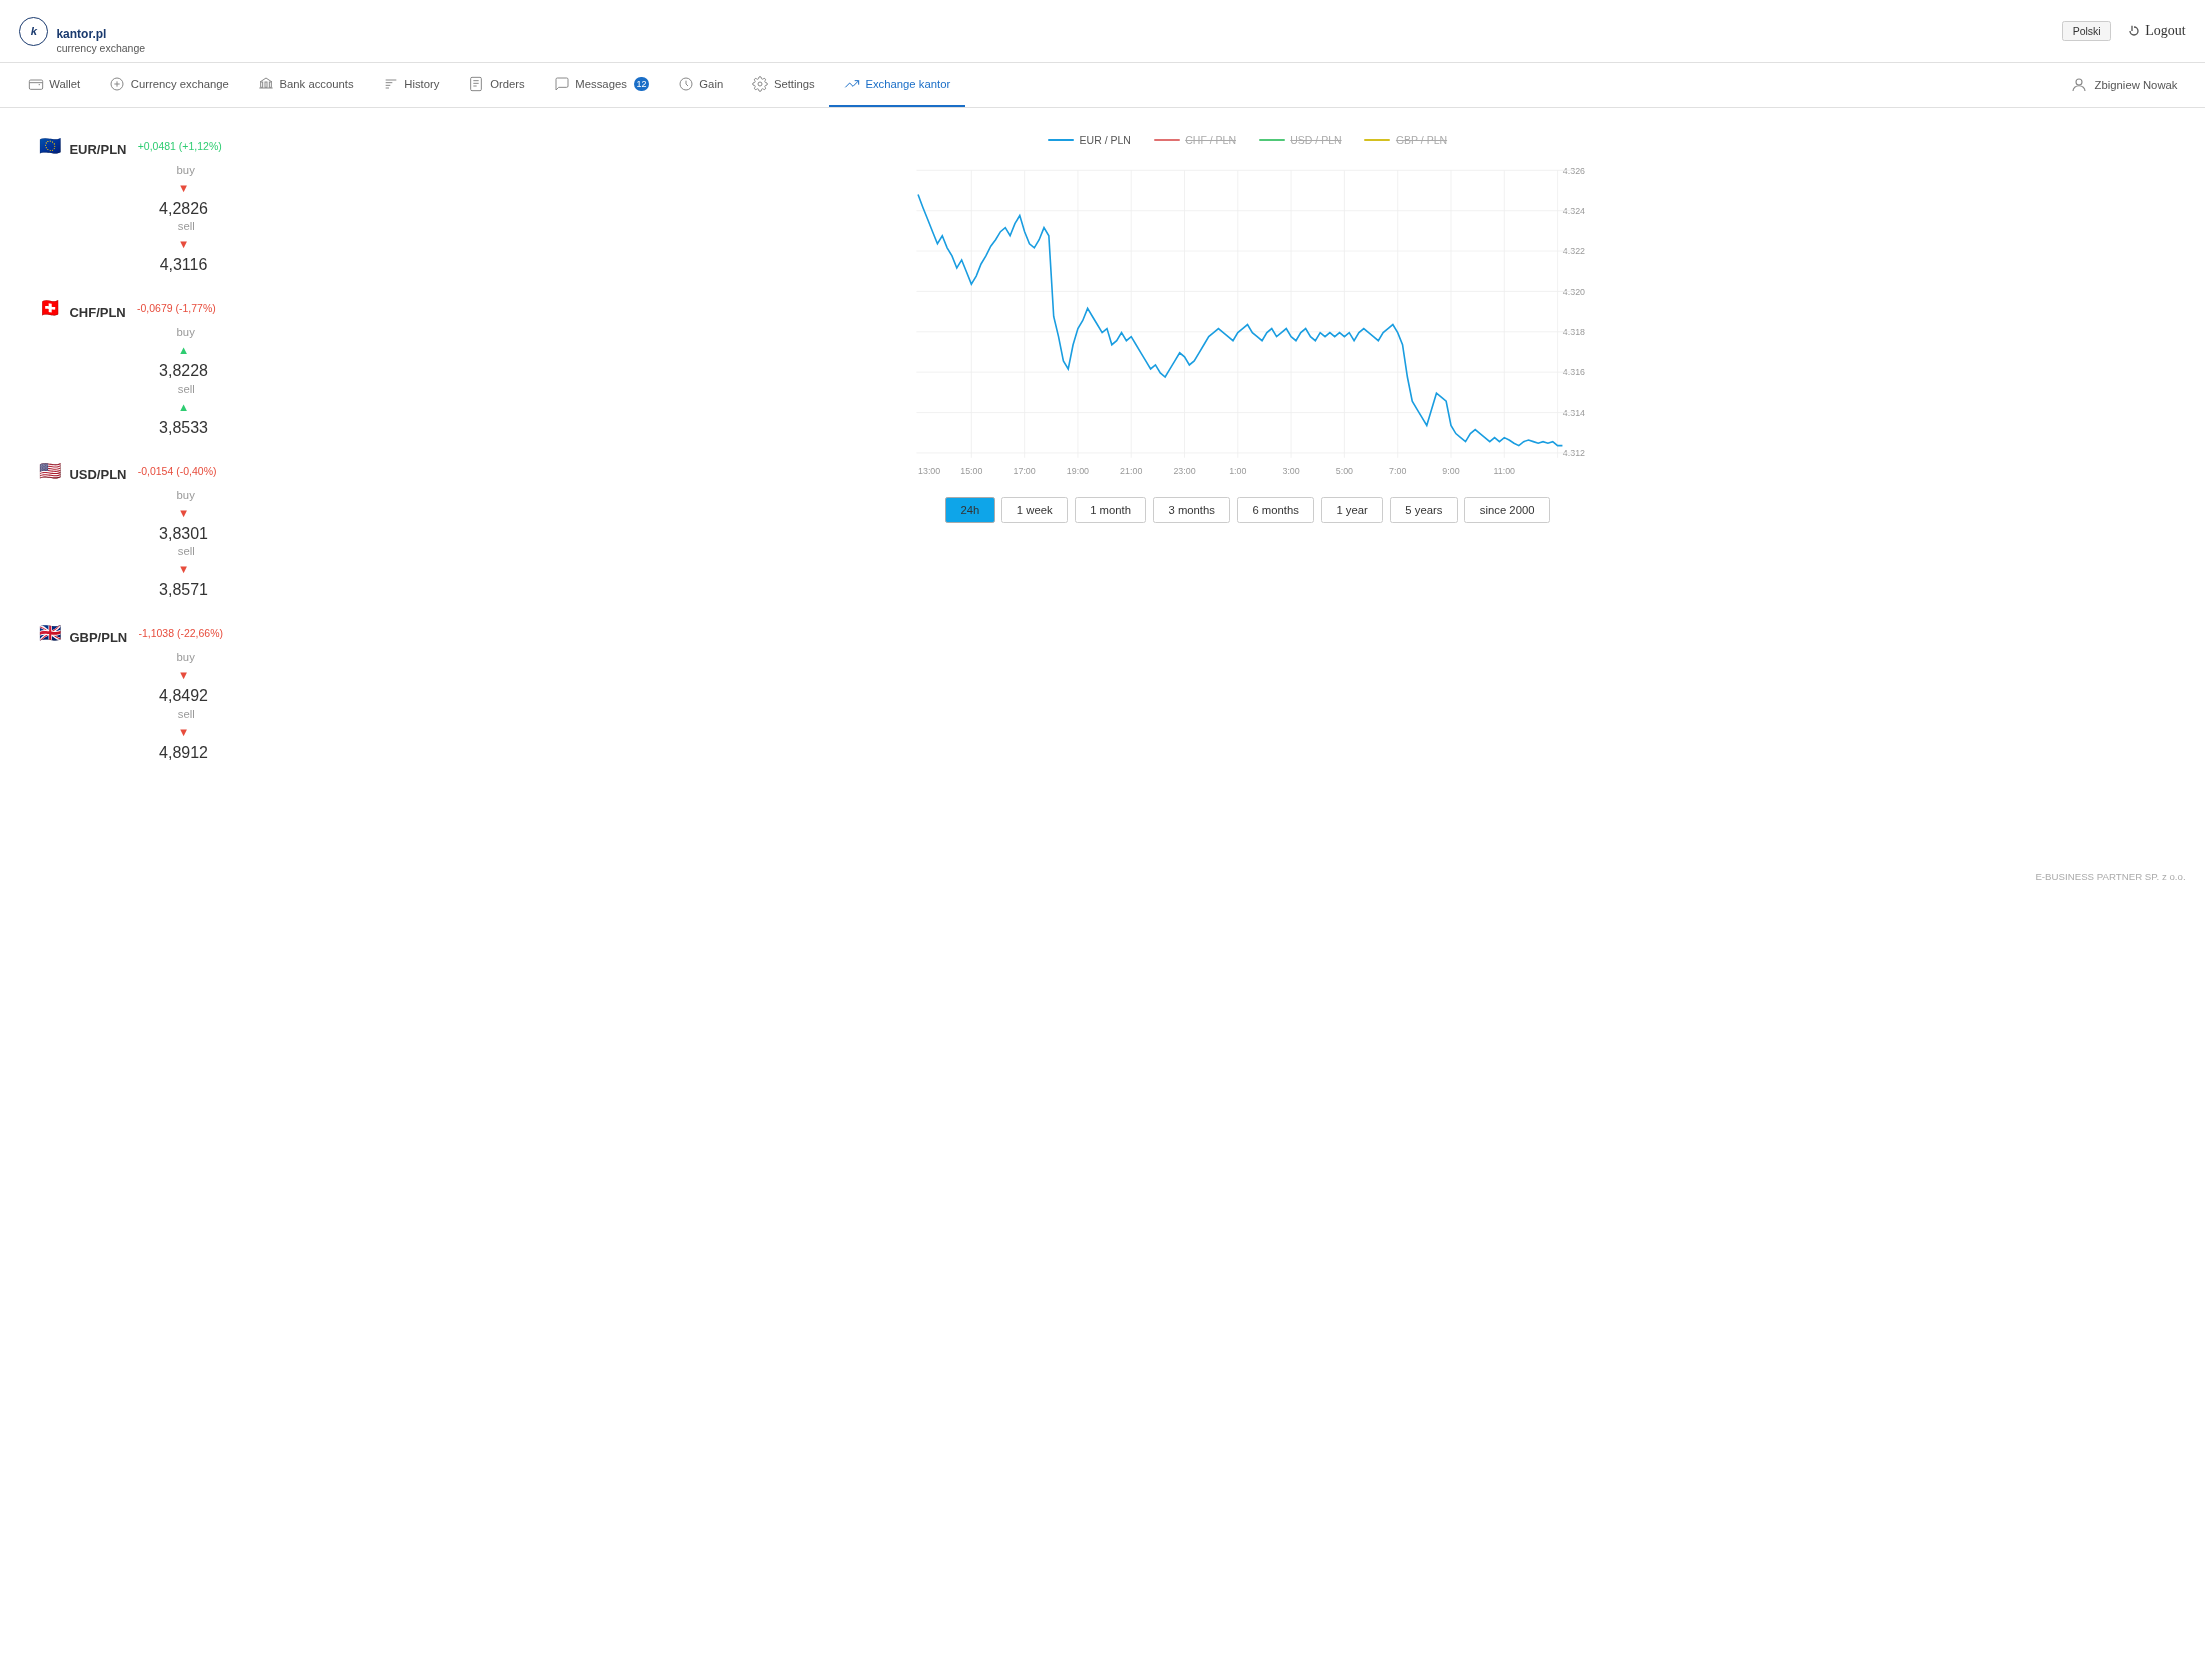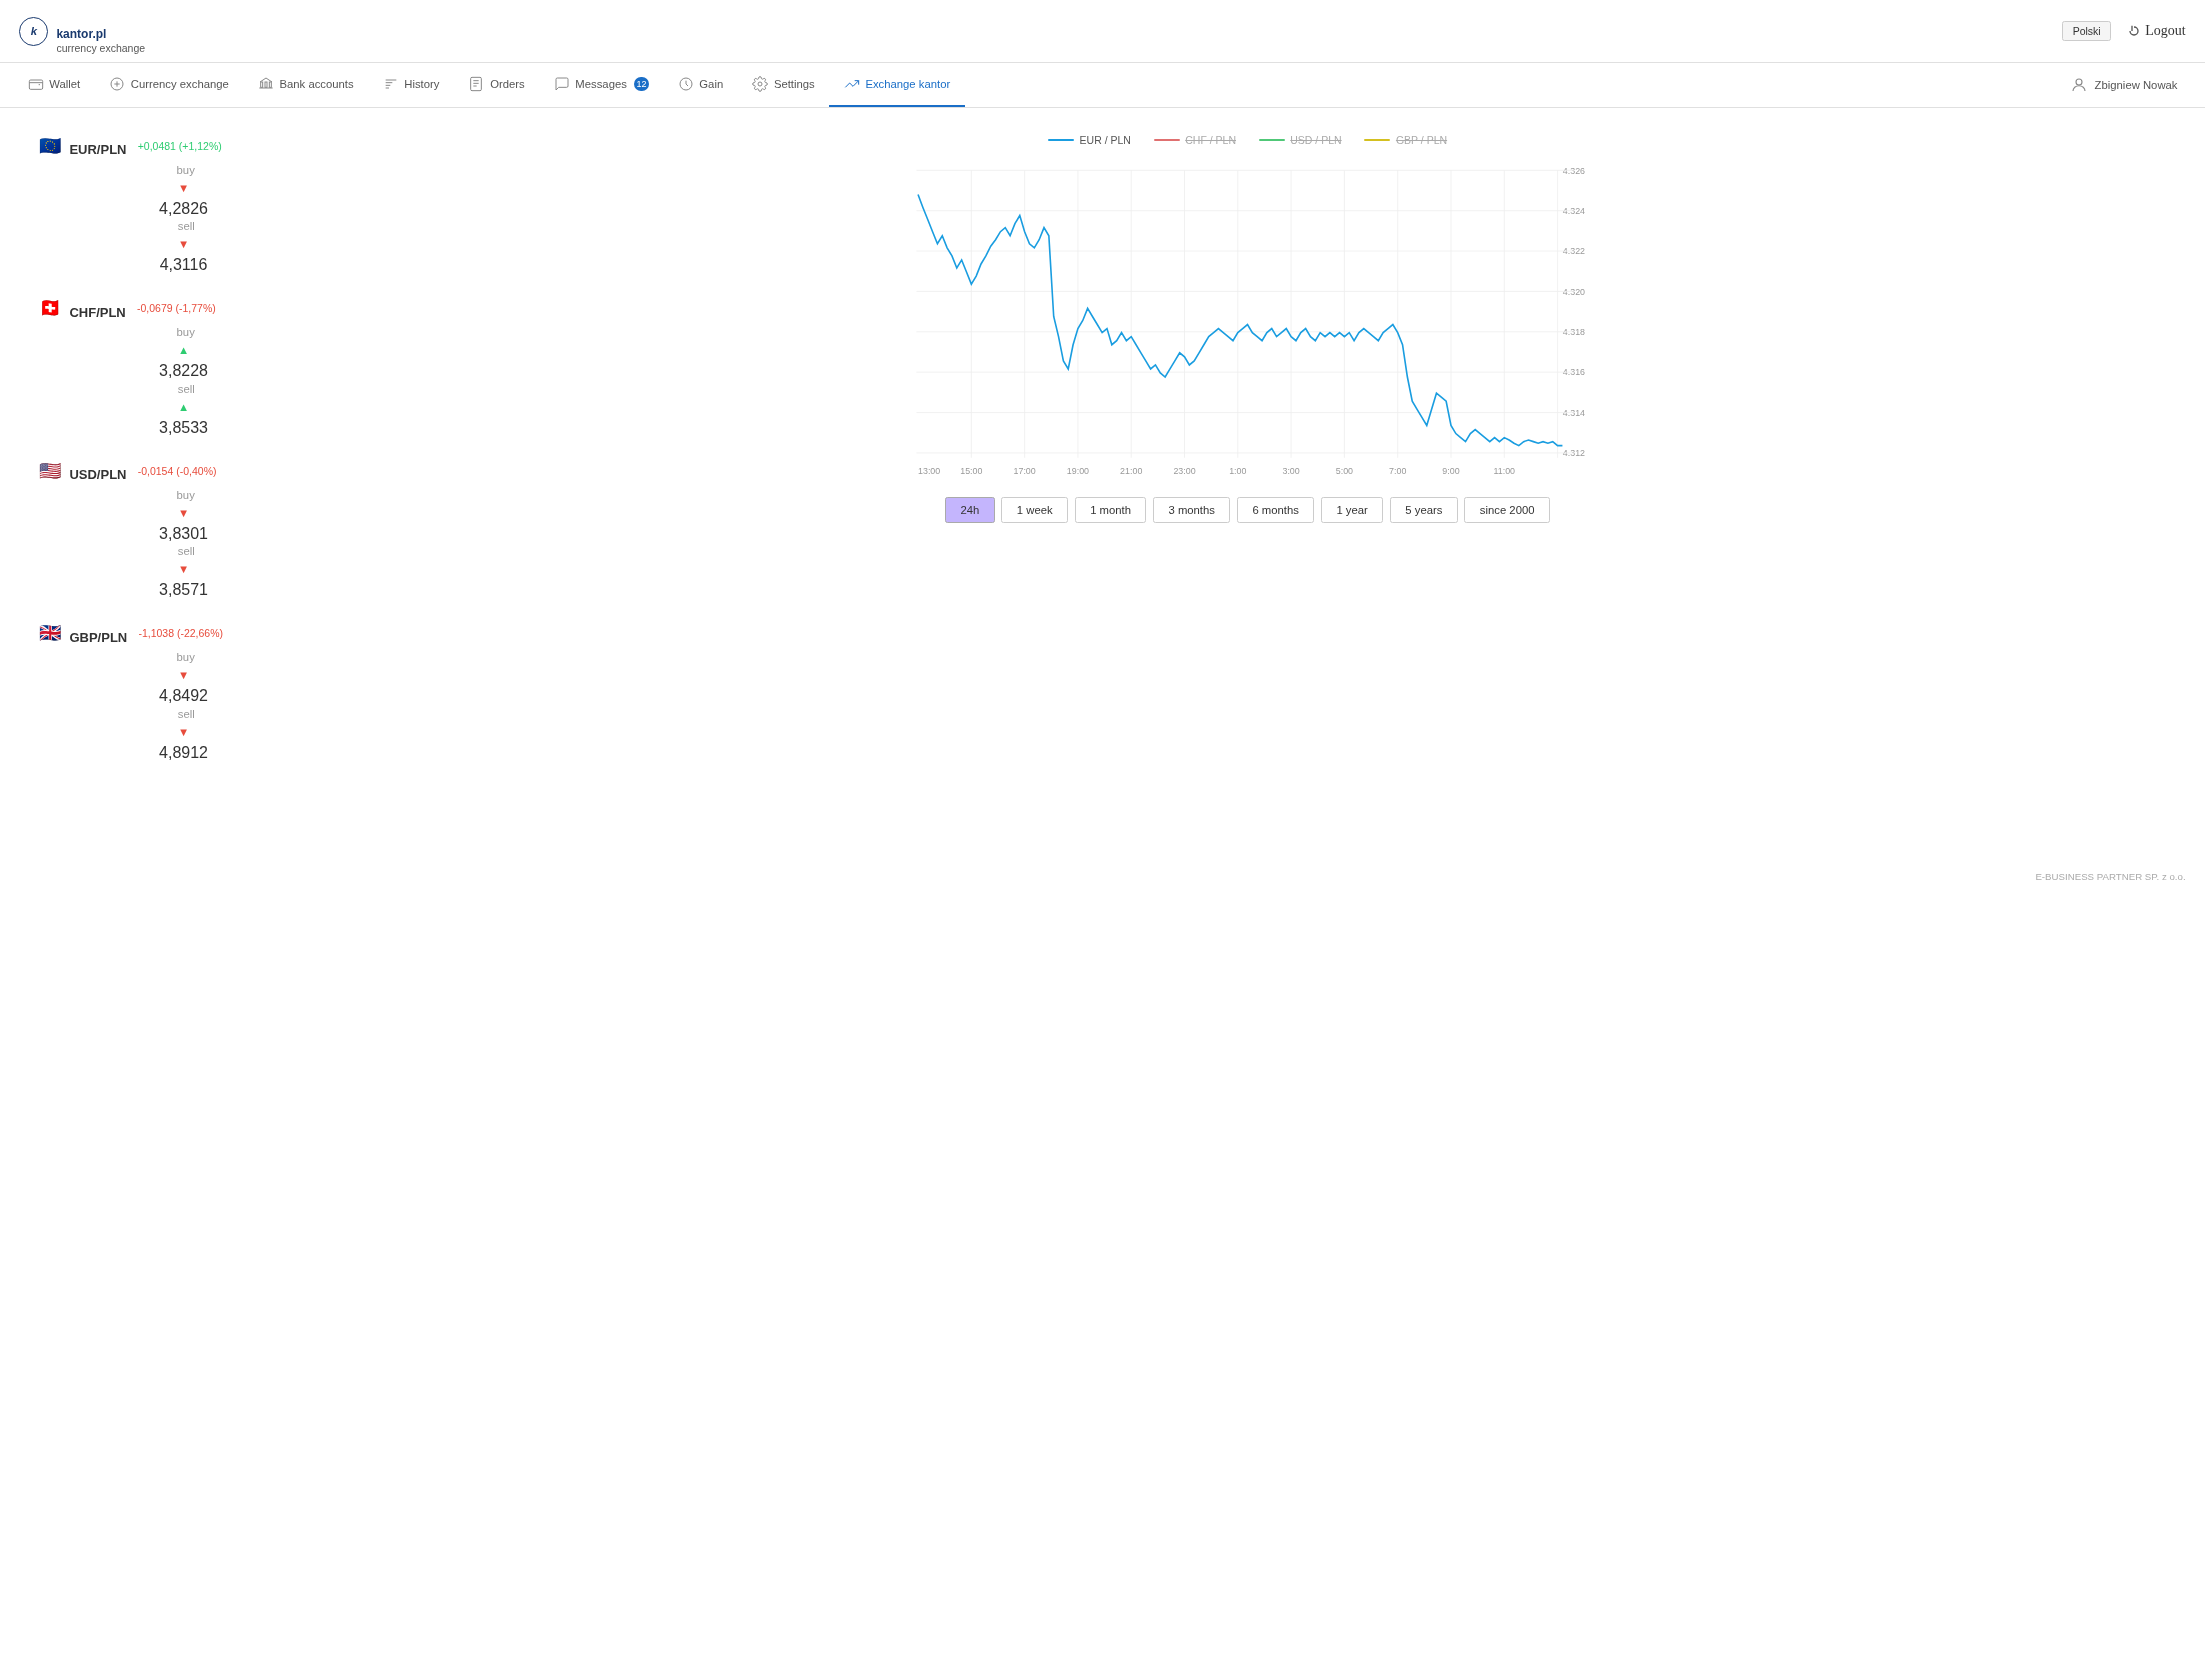--- a/index.html
+++ b/index.html
@@ -82,21 +82,21 @@
     .legend-label.inactive { color: #aaa; text-decoration: line-through; }
 
     .chart-wrapper { position: relative; }
     .chart-svg-container { width: 100%; }
 
     .time-buttons { display: flex; gap: 6.5px; margin-top: 13px; justify-content: center; }
     .time-btn {
       padding: 5.7px 14.5px; border: 0.8px solid #ccc; background: #fff;
       font-size: 11.3px; color: #333; cursor: pointer; border-radius: 2.4px;
     }
-    .time-btn.active { background: #c4b5fd; border-color: #aaa; }
+    .time-btn.active { background: #0ea5e9; border-color: #aaa; }
 
     
     .footer { text-align: right; padding: 13px 19.4px; font-size: 9.7px; color: #aaa; margin-top: 48px; }
   </style>
 </head>
 <body>
 
 <div class="topbar">
   <div class="logo-area">
     <div class="logo-circle">k</div>

